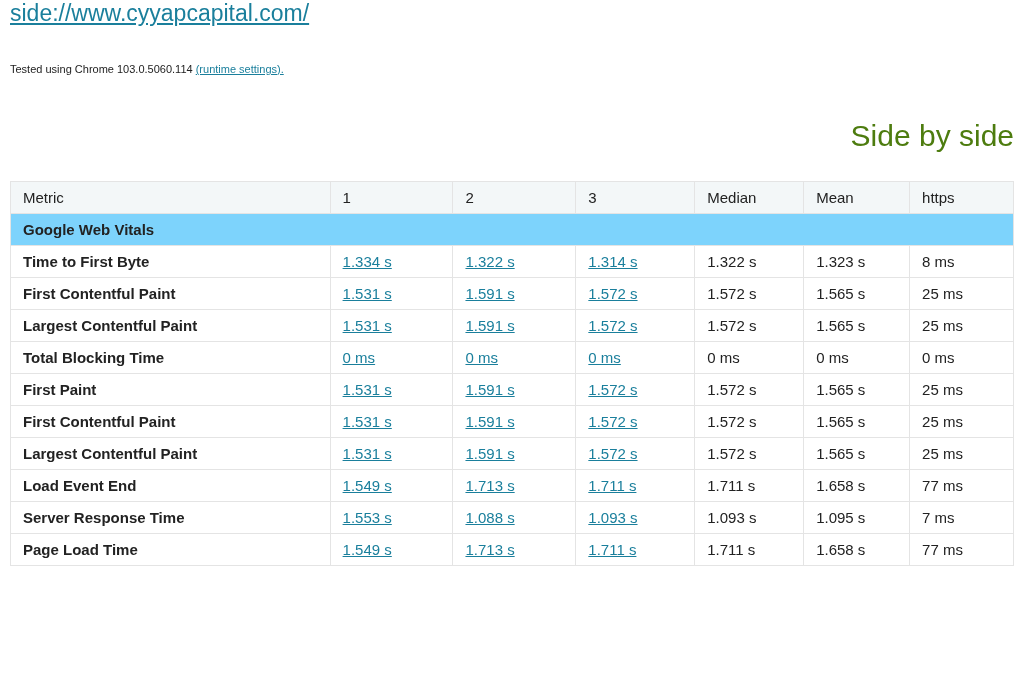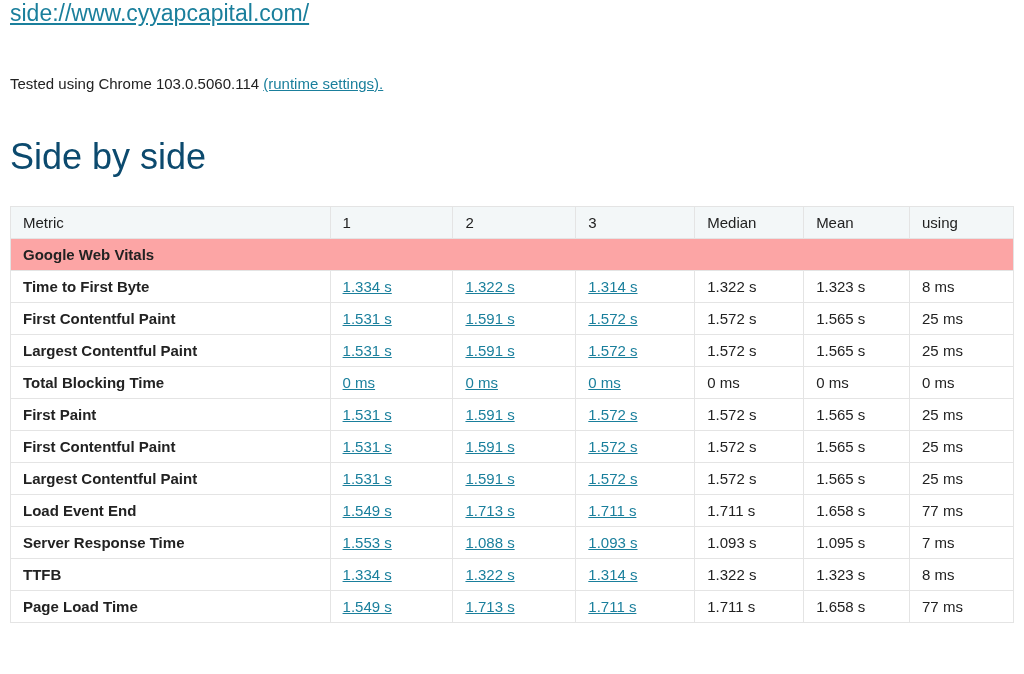--- a/index.html
+++ b/index.html
@@ -13,51 +13,52 @@
   .page {
     padding: 0 10px 10px 10px;
     width: 1004px;
   }
   a.url-link {
     font-size: 23px;
     color: #1a7f9c;
     text-decoration: underline;
   }
   .tested-line {
-    margin-top: 48px;
-    font-size: 15px;
+    margin-top: 36px;
+    font-size: 11px;
   }
   .tested-line a {
     color: #1a7f9c;
     text-decoration: underline;
   }
   h1.side-by-side {
     font-weight: 400;
-    font-size: 36px;
+    font-size: 30px;
     margin: 44px 0 28px 0;
-    color: #0c4a6e;
+    color: #4d7c0f;
+    text-align: right;
   }
   table.results {
     width: 100%;
     border-collapse: collapse;
     font-size: 15px;
   }
   table.results th, table.results td {
     border: 1px solid #e4e4e4;
     padding: 7px 12px;
     text-align: left;
     vertical-align: middle;
     height: 16px;
   }
   table.results thead th {
     background: #f3f7f8;
     font-weight: 400;
   }
   tr.section-row td {
-    background: #fca5a5;
+    background: #7dd3fc;
     font-weight: 700;
   }
   td.metric-cell {
     font-weight: 700;
   }
   a.val-link {
     color: #1a7f9c;
   }
   
   col.c-metric { width: 320px; }
@@ -93,21 +94,21 @@
         <col class="c-std">
     </colgroup>
     <thead>
       <tr>
         <th>Metric</th>
         <th>1</th>
         <th>2</th>
         <th>3</th>
         <th>Median</th>
         <th>Mean</th>
-        <th>using</th>
+        <th>https</th>
       </tr>
     </thead>
     <tbody id="results-body">
     <tr class="section-row">
           <td colspan="7">Google Web Vitals</td>
         </tr>
         <tr>
           <td class="metric-cell">Time to First Byte</td>
           <td><a class="val-link" href="#">1.334 s</a></td>
           <td><a class="val-link" href="#">1.322 s</a></td>
@@ -182,29 +183,20 @@
         <tr>
           <td class="metric-cell">Server Response Time</td>
           <td><a class="val-link" href="#">1.553 s</a></td>
           <td><a class="val-link" href="#">1.088 s</a></td>
           <td><a class="val-link" href="#">1.093 s</a></td>
           <td>1.093 s</td>
           <td>1.095 s</td>
           <td>7 ms</td>
         </tr>
         <tr>
-          <td class="metric-cell">TTFB</td>
-          <td><a class="val-link" href="#">1.334 s</a></td>
-          <td><a class="val-link" href="#">1.322 s</a></td>
-          <td><a class="val-link" href="#">1.314 s</a></td>
-          <td>1.322 s</td>
-          <td>1.323 s</td>
-          <td>8 ms</td>
-        </tr>
-        <tr>
           <td class="metric-cell">Page Load Time</td>
           <td><a class="val-link" href="#">1.549 s</a></td>
           <td><a class="val-link" href="#">1.713 s</a></td>
           <td><a class="val-link" href="#">1.711 s</a></td>
           <td>1.711 s</td>
           <td>1.658 s</td>
           <td>77 ms</td>
         </tr>
       </tbody>
   </table>

